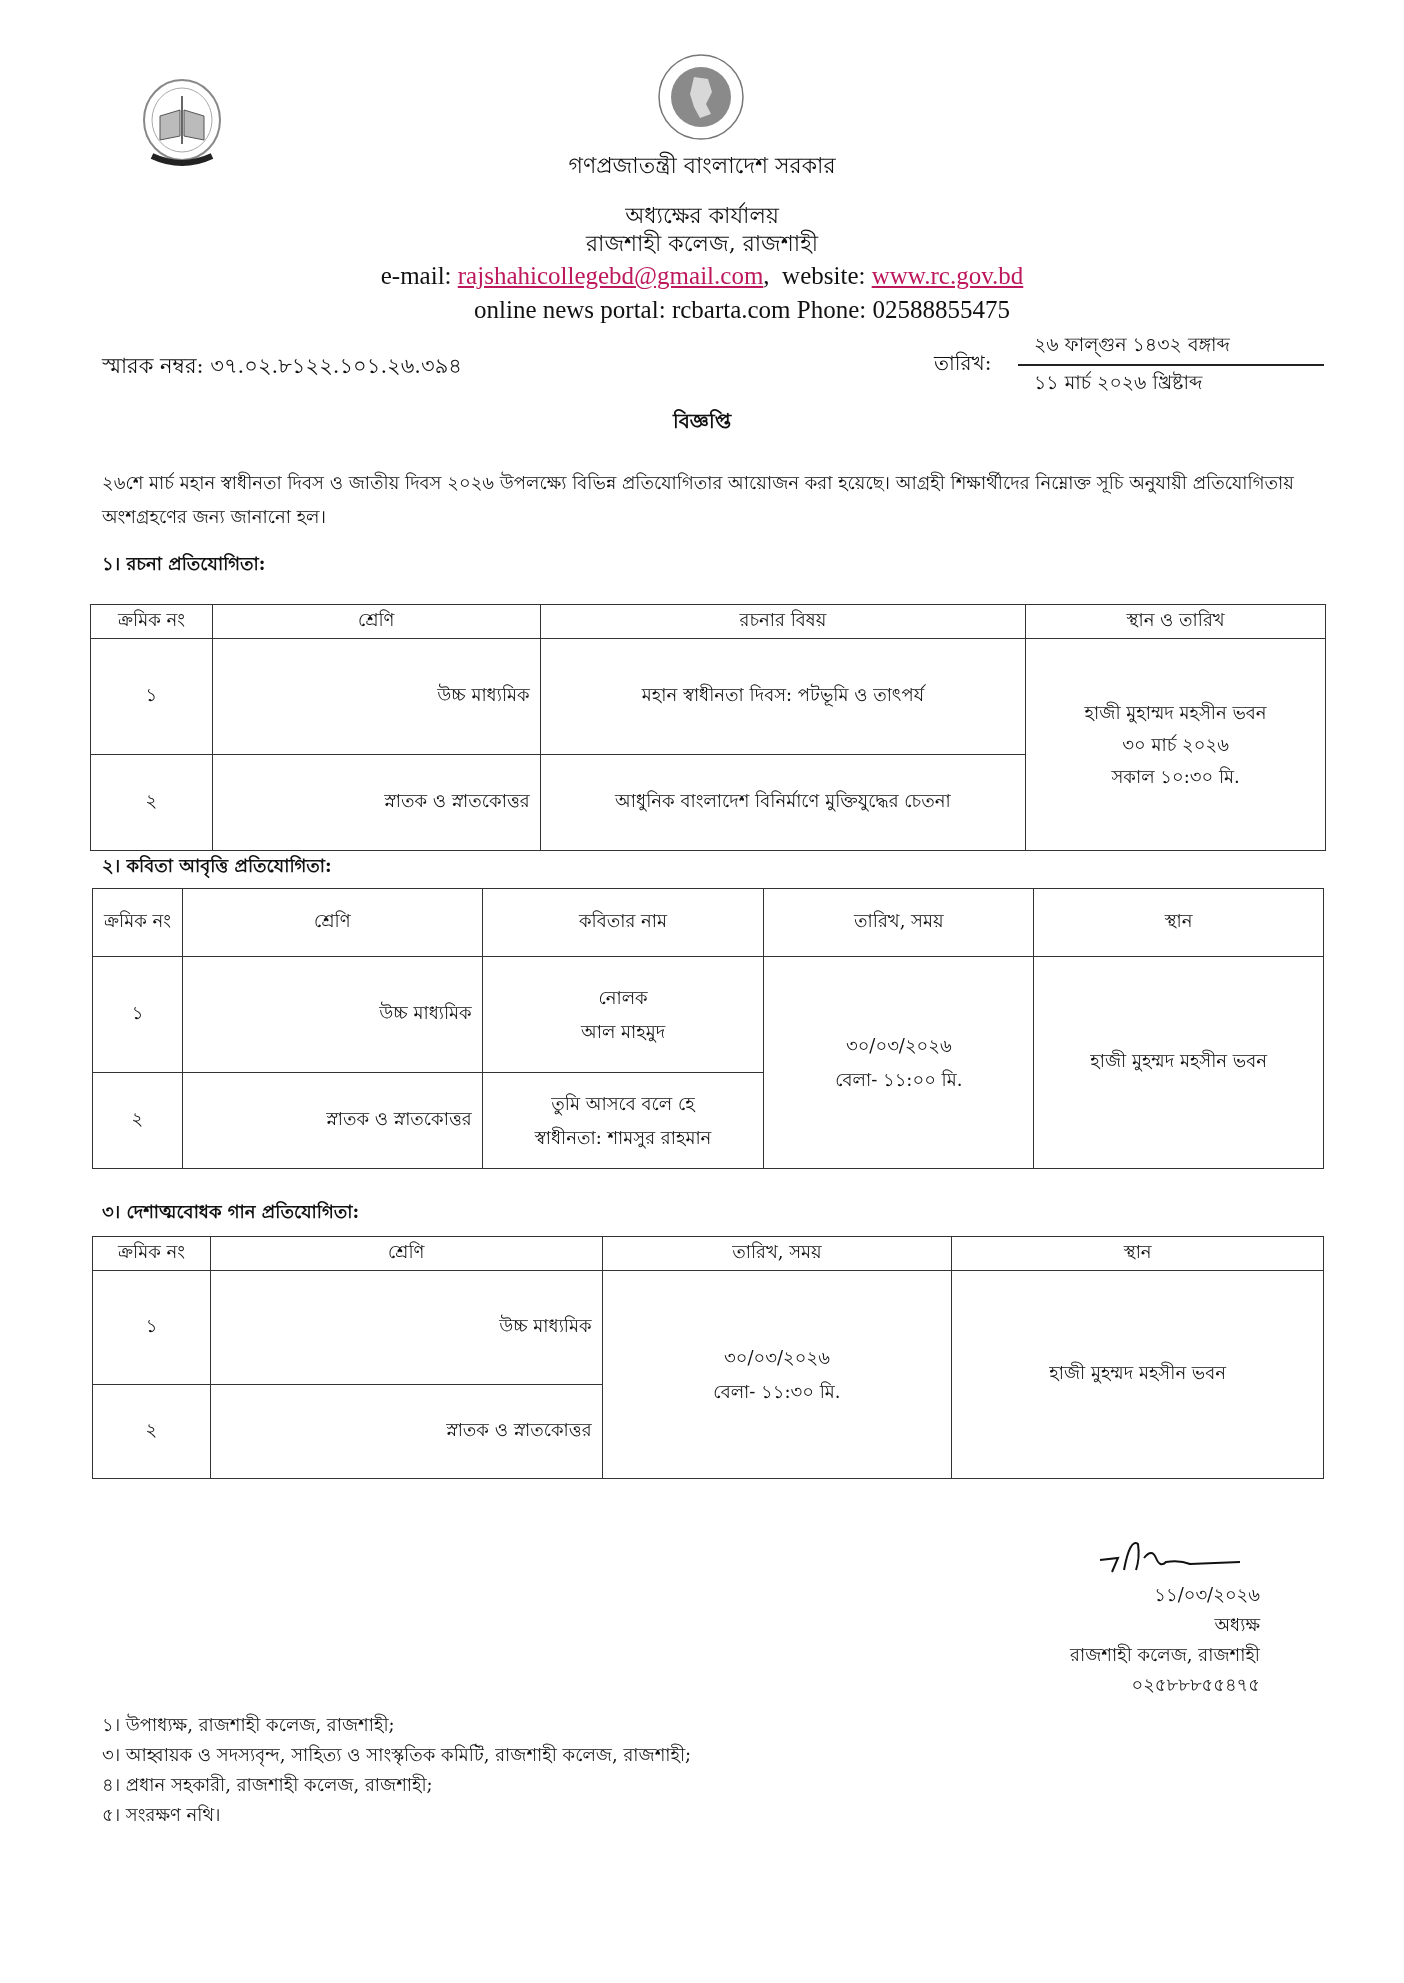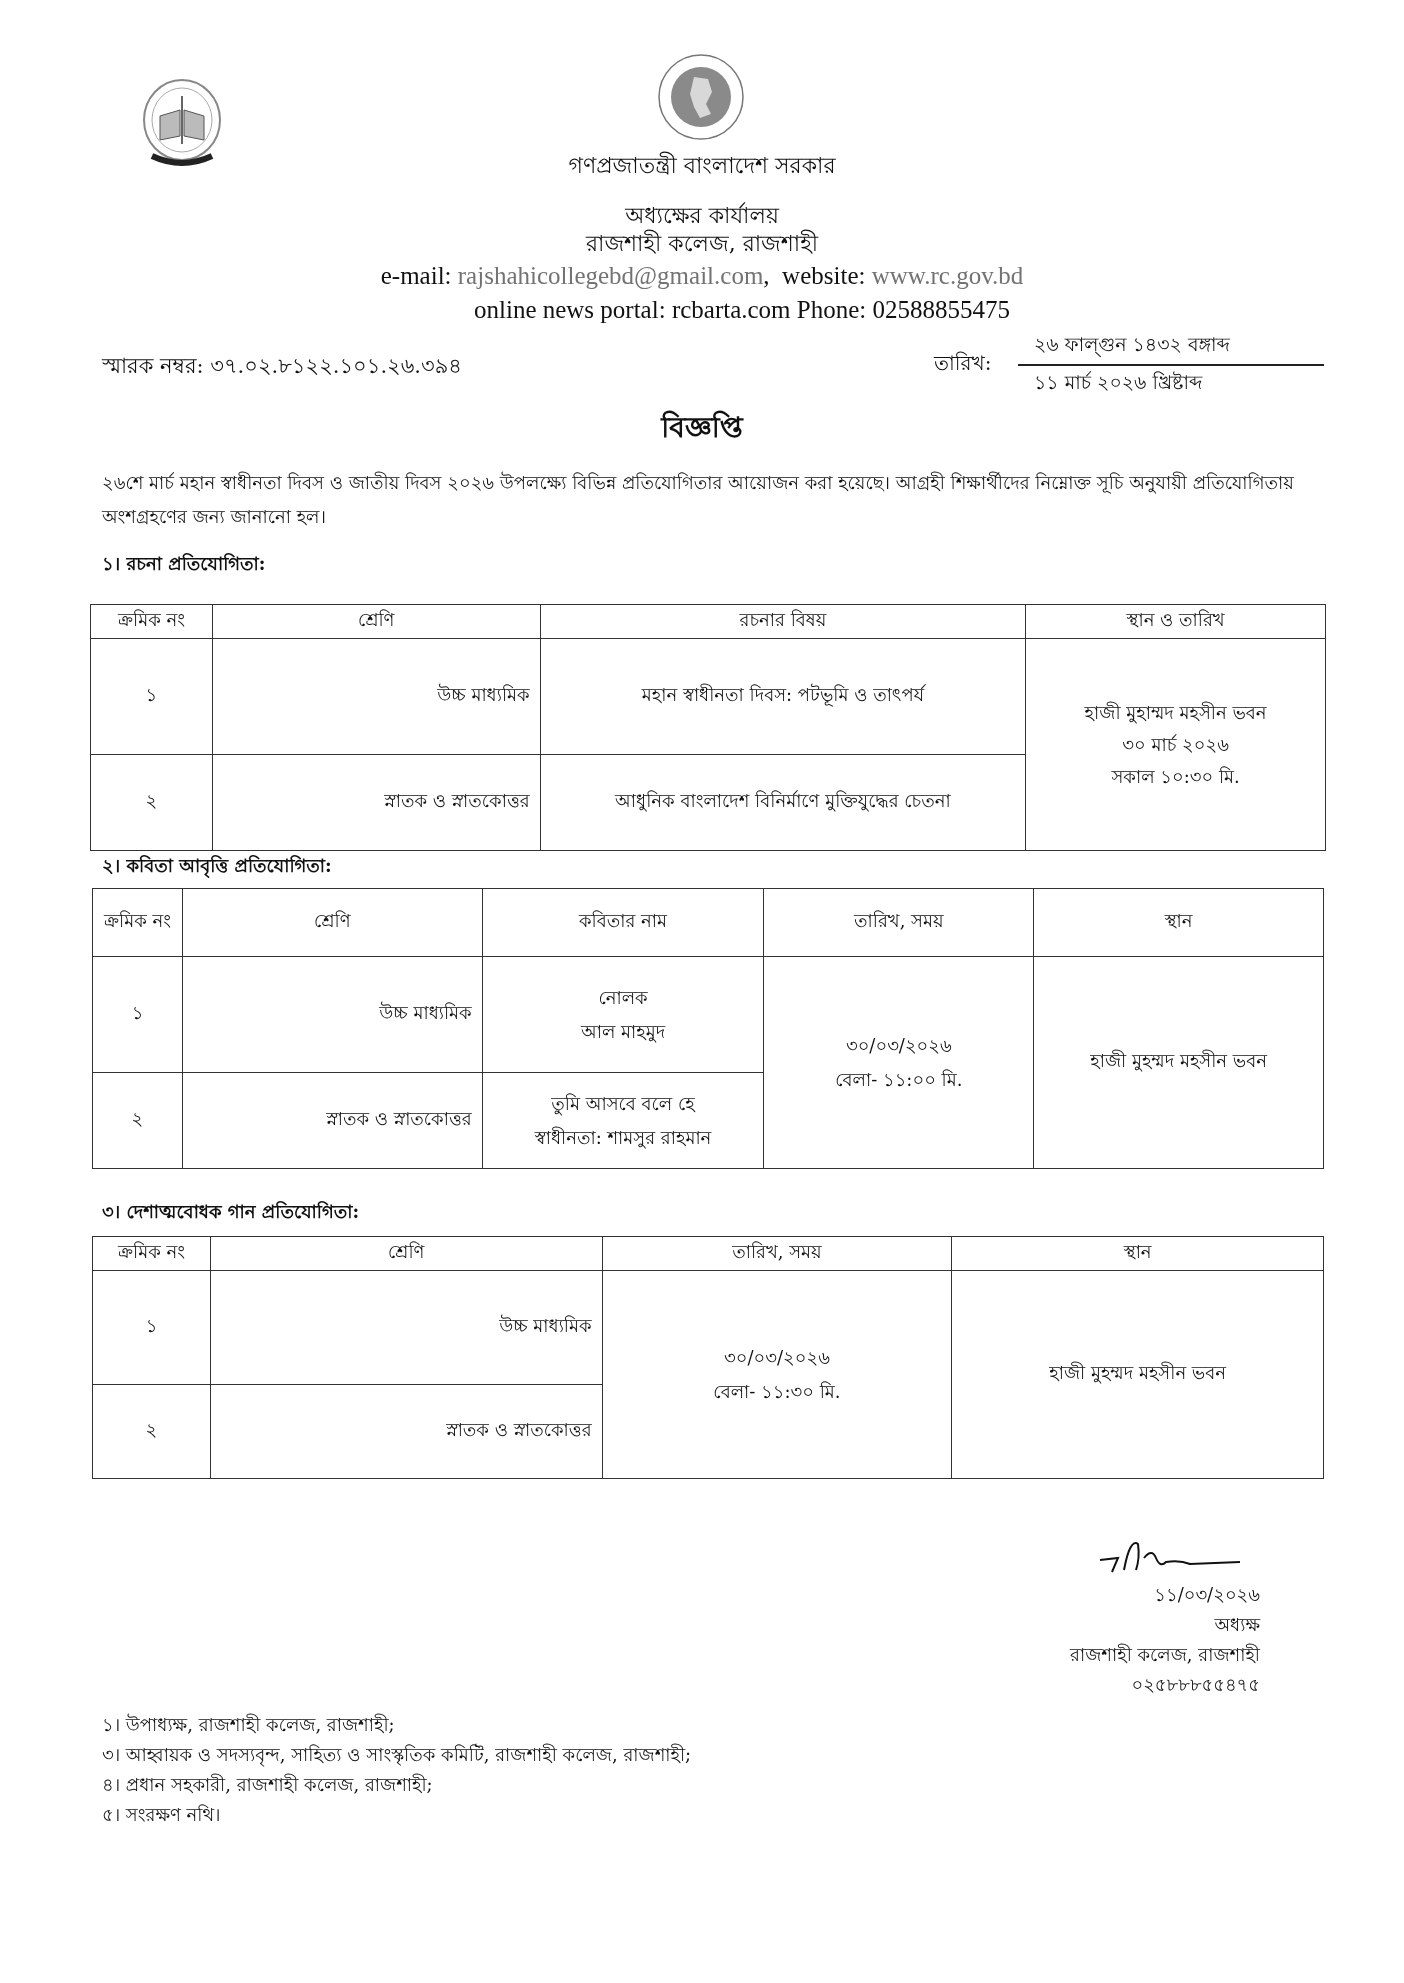--- a/index.html
+++ b/index.html
@@ -8,28 +8,28 @@
   .abs { position:absolute; }
   .logo-left { left:140px; top:78px; width:84px; height:96px; }
   .logo-gov { left:656px; top:52px; width:90px; height:90px; }
   .hdr { left:0; width:1404px; text-align:center; font-size:22px; }
   .hdr-1 { top:148px; }
   .hdr-2 { top:188px;margin-top:10px; }
   .hdr-3 { top:226px; }
   .contact { left:0; width:1404px; text-align:center; font-family:"Liberation Serif",serif; font-size:25px; }
   .contact-1 { top:262px; }
   .contact-2 { top:296px;margin-left:40px; }
-  .contact a { color:#737373; }
+  .contact a { color:#be185d; text-decoration:underline; }
   .memo { left:102px; top:350px; font-size:21px; }
   .date-wrap { left:934px; top:330px; width:390px; height:70px; }
   .date-label { position:absolute; left:0; top:18px; font-size:20px; }
   .date-top { position:absolute; left:100px; top:0; font-size:19px; }
   .date-line { position:absolute; left:84px; right:0; top:34px; border-top:2px solid #222; }
   .date-bot { position:absolute; left:100px; top:38px; font-size:19px; }
-  .title { left:0; width:1404px; top:406px; text-align:center; font-size:28px; font-weight:bold; }
+  .title { left:0; width:1404px; top:406px; text-align:center; font-size:20px; font-weight:bold; }
   .intro { left:102px; top:466px; width:1220px; font-size:18px; line-height:34px; }
   .sec-title { left:102px; font-size:18px; font-weight:bold; }
   .sec1 { top:550px; } .sec2 { top:852px; } .sec3 { top:1198px; }
   table.grid { position:absolute; border-collapse:collapse; font-size:18px; }
   table.grid td, table.grid th { border:1.5px solid #333; font-weight:normal; padding:0 10px; }
   table.grid th { text-align:center; }
   .t1 { left:90px; top:604px; width:1236px; }
   .t2 { left:92px; top:888px; width:1232px; }
   .t3 { left:92px; top:1236px; width:1232px; }
   .c { text-align:center; }

